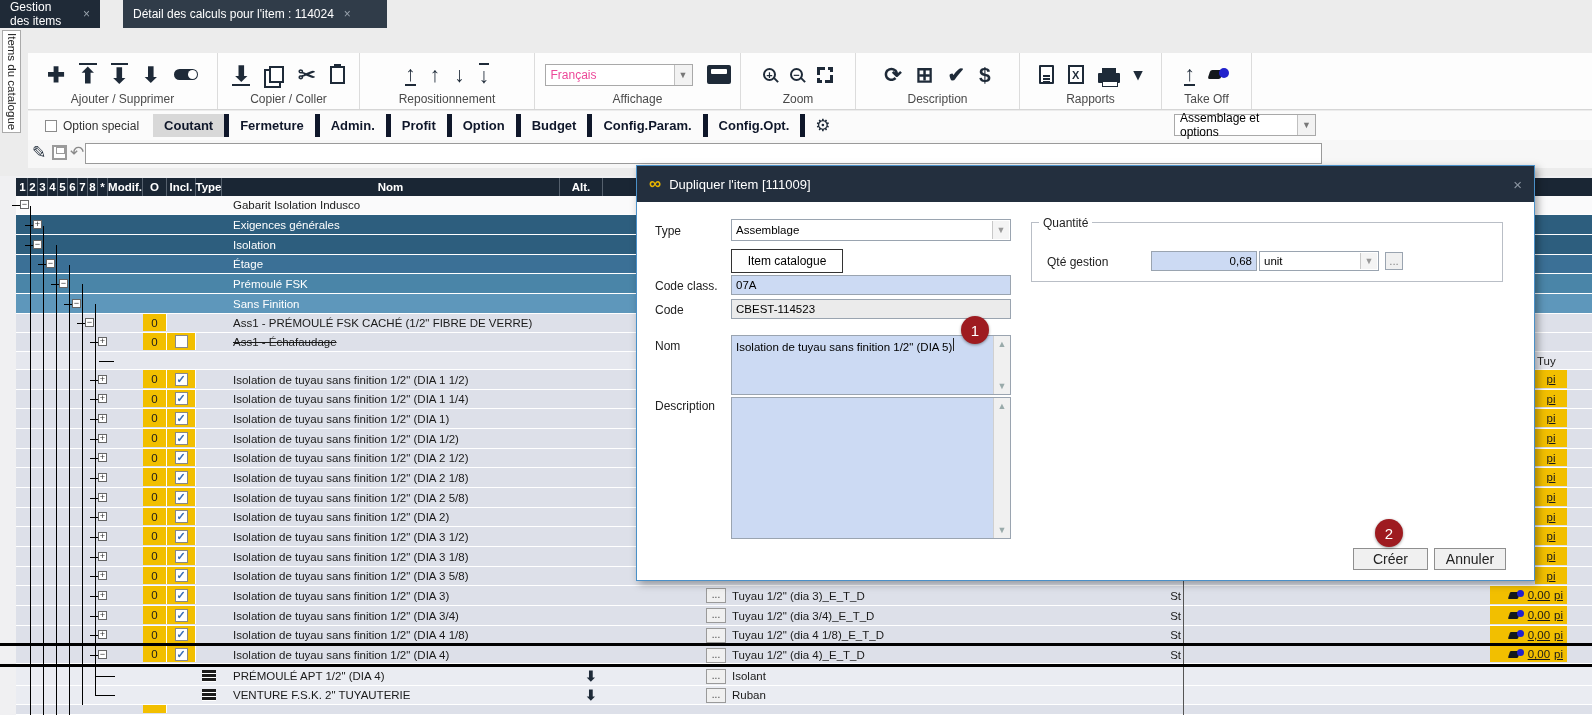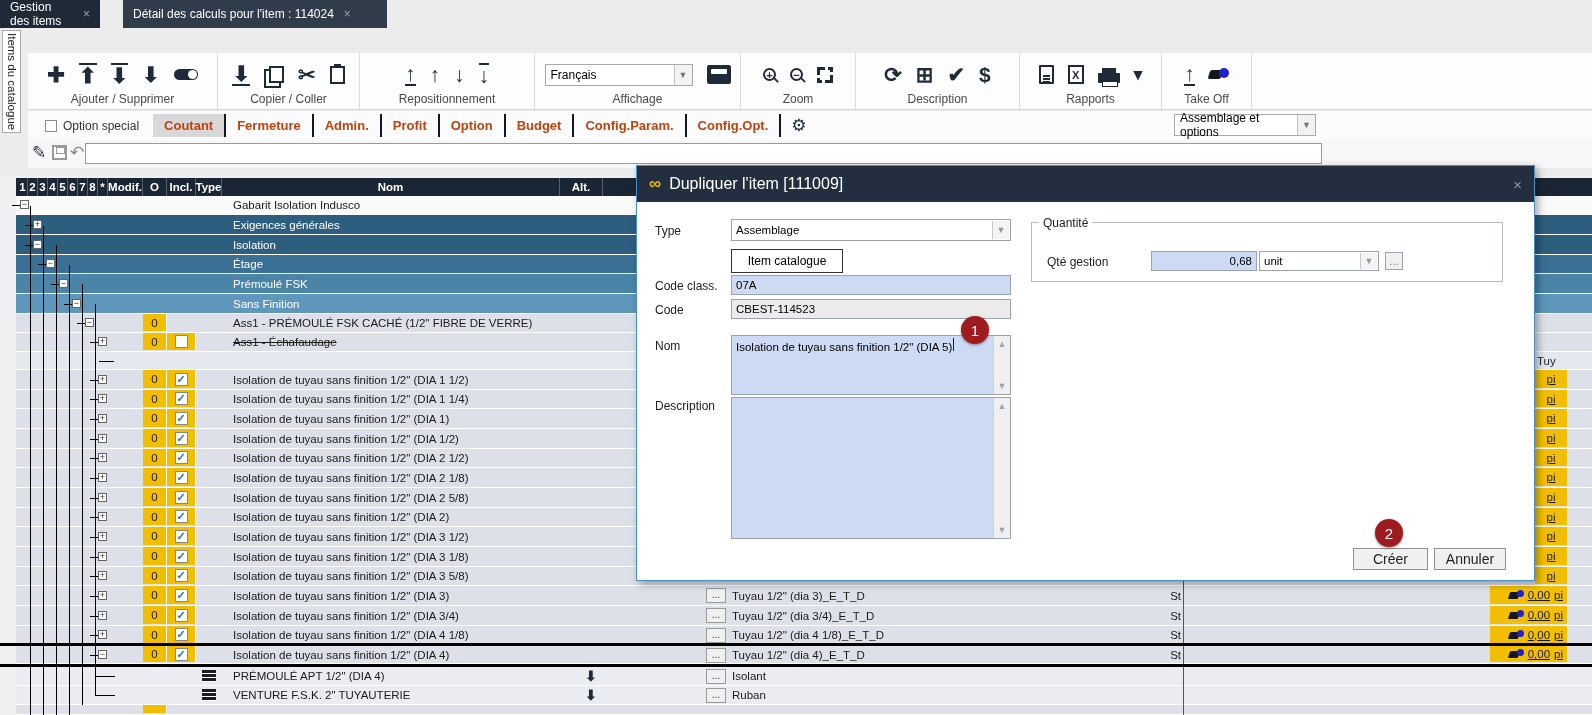--- a/index.html
+++ b/index.html
@@ -47,28 +47,28 @@
   .i-doc { width:15px; height:19px; border:2px solid #1e2a38; border-radius:1px; position:relative; background:#fff; }
   .i-doc:before { content:""; position:absolute; left:2px; top:8px; width:7px; height:1.5px; background:#1e2a38; box-shadow:0 3px 0 #1e2a38, 0 6px 0 #1e2a38; }
   .i-xls { width:16px; height:19px; border:2px solid #1e2a38; position:relative; background:#fff; font-weight:bold; font-size:11px; color:#1e2a38; display:flex; align-items:center; justify-content:center; }
   .i-prn { width:22px; height:10px; background:#1e2a38; position:relative; margin-top:6px; border-radius:1px; }
   .i-prn:before { content:""; position:absolute; left:4px; top:-5px; width:14px; height:5px; background:#1e2a38; }
   .i-prn:after { content:""; position:absolute; left:4px; bottom:-4px; width:14px; height:4px; background:#fff; border:1px solid #1e2a38; }
   .i-logo { width:20px; height:13px; position:relative; }
   .i-logo:before { content:""; position:absolute; left:0; top:2px; width:13px; height:9px; background:#14181c; transform:skewX(-18deg); border-radius:2px; }
   .i-logo:after { content:""; position:absolute; right:0; top:0; width:10px; height:10px; background:#2222cc; border-radius:50%; }
   .langbox { width:148px; height:22px; border:1px solid #a9a9a9; background:#fff; font-size:12px; display:flex; align-items:center; }
-  .langbox span.t { flex:1; padding-left:5px; color:#000000; }
+  .langbox span.t { flex:1; padding-left:5px; color:#ec4899; }
   .caretbtn { width:18px; height:100%; border-left:1px solid #c0c0c0; background:#f2f2f2; color:#777; font-size:9px; display:flex; align-items:center; justify-content:center; }
 
   
   #viewsrow { left:28px; top:111px; width:1564px; height:29px; background:#fbfbfb; display:flex; align-items:center; }
   .cb { width:12px; height:12px; border:1px solid #8b8b8b; background:#fff; }
   #optlabel { font-size:12px; color:#333; margin:0 14px 0 6px; }
-  .view { font-size:13px; font-weight:bold; color:#c2410c; padding:4px 11px; border-right:2px solid #0f172a; white-space:nowrap; }
+  .view { font-size:13px; font-weight:bold; color:#0f172a; padding:4px 11px; border-right:5px solid #0f172a; white-space:nowrap; }
   .view.active { background:#d8d8d8; }
   #gear { font-size:17px; color:#1e2a38; padding:0 10px; }
   #assydrop { position:absolute; left:1146px; top:3px; width:142px; height:22px; border:1px solid #a9a9a9; background:#fff; font-size:12px; display:flex; align-items:center; }
   #assydrop span.t { flex:1; padding-left:5px; }
 
   
   #editrow { left:28px; top:140px; width:1564px; height:28px; background:#f7f7f7; }
   #editrow .ic { position:absolute; top:2px; font-size:17px; }
   #pencil { left:4px; color:#1e2a38; font-size:19px; }
   .i-save { position:absolute; left:24px; top:5px; width:15px; height:15px; border:2px solid #9a9a9a; background:#fff; }
@@ -114,21 +114,21 @@
   .minilogo:after { content:""; position:absolute; right:0; top:0; width:7px; height:7px; background:#2222cc; border-radius:50%; }
   .tuyhdr { position:absolute; left:1521px; top:50%; transform:translateY(-50%); color:#222; }
   .vline { position:absolute; width:1px; background:#000; }
   .selbar { position:absolute; left:0; width:1592px; height:3px; background:#000; z-index:3; }
   #divline { position:absolute; left:1183px; top:405px; width:1px; height:134px; background:#555; z-index:2; }
 
   
   #dialog { left:636px; top:165px; width:899px; height:416px; background:#fff; border:1px solid #4a90c8; box-shadow:3px 3px 8px rgba(0,0,0,.35); z-index:10; }
   #dtitle { position:absolute; left:0; top:0; width:100%; height:36px; background:#232f3e; display:flex; align-items:center; padding:0 12px; gap:8px; }
   #dtitle .logo { color:#e8b400; font-size:17px; font-weight:bold; }
-  #dtitle .t { color:#fff; font-size:16px; }
+  #dtitle .t { color:#fff; font-size:13px; }
   #dtitle .x { margin-left:auto; color:#8c96a2; font-size:15px; }
   .dlabel { position:absolute; font-size:12px; color:#222; }
   .dinput { position:absolute; border:1px solid #9aa4b0; font-size:11.5px; display:flex; align-items:center; padding:0 4px; }
   .blue { background:#ccdaf3; }
   .gray { background:#ebebeb; }
   .dcaret { position:absolute; right:1px; top:1px; bottom:1px; width:17px; background:#f4f4f4; border-left:1px solid #c8c8c8; color:#999; font-size:9px; display:flex; align-items:center; justify-content:center; }
   #itemcat { position:absolute; left:94px; top:83px; width:112px; height:24px; background:#fff; border:1px solid #333; font-size:12px; display:flex; align-items:center; justify-content:center; }
   .tarea { position:absolute; left:94px; width:280px; background:#ccdaf3; border:1px solid #9aa4b0; font-size:11.5px; padding:2px 20px 2px 4px; }
   .sbar { position:absolute; right:0; top:0; bottom:0; width:17px; background:#f0f0f0; border-left:1px solid #d0d0d0; }
   .sbar .up, .sbar .dn { position:absolute; left:0; width:100%; height:16px; color:#9aa;  font-size:9px; text-align:center; line-height:16px; }

